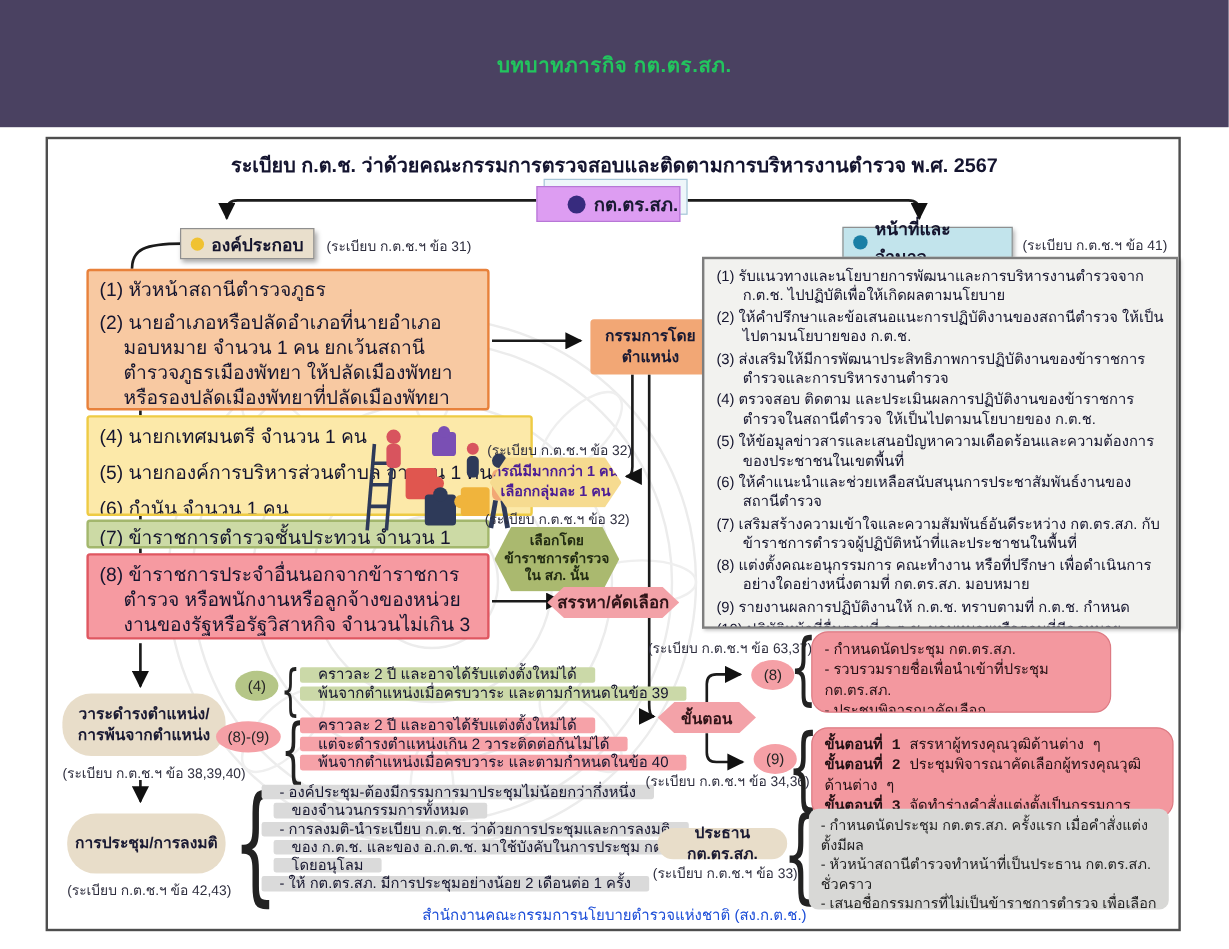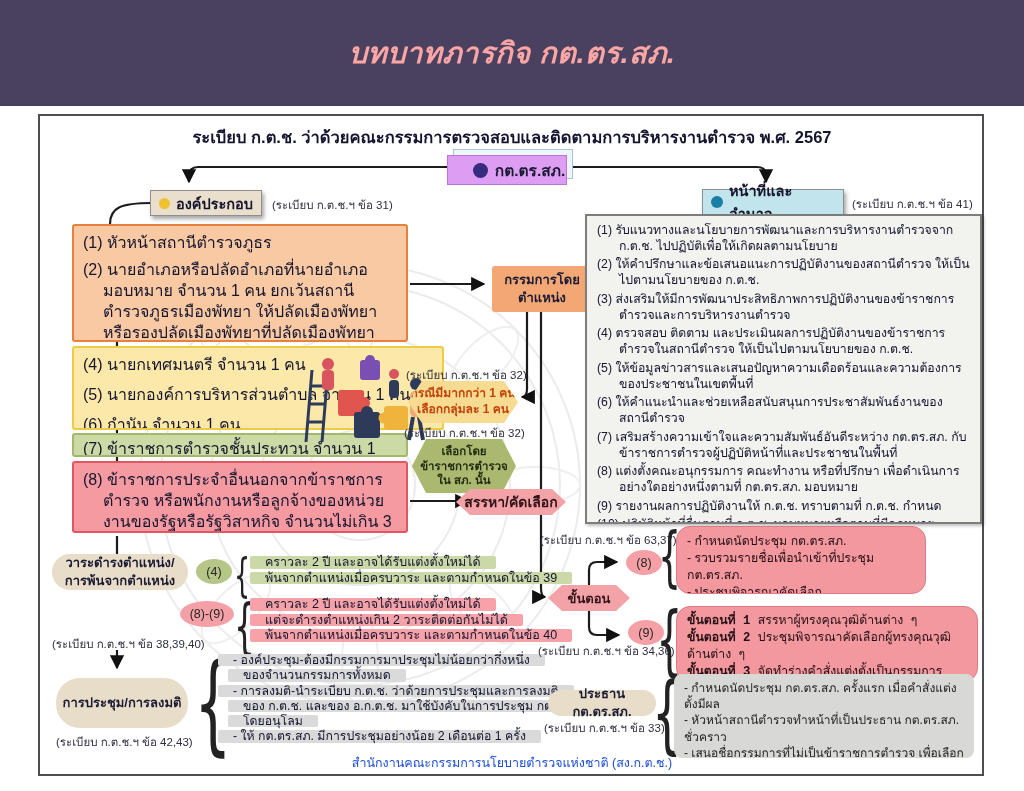--- a/index.html
+++ b/index.html
@@ -1,21 +1,21 @@
 <!DOCTYPE html>
 <html><head>
 <meta charset="utf-8">
 <style>
   html,body{margin:0;padding:0;background:#fff;}
   #canvas{position:relative;width:1024px;height:791px;overflow:hidden;
           font-family:"Liberation Sans","DejaVu Sans",sans-serif;color:#15152e;}
   .abs{position:absolute;}
   .banner{left:0;top:0;width:1024px;height:106px;background:#4a4161;
           display:flex;align-items:center;justify-content:center;}
-  .banner h1{margin:0;color:#fca5a5;font-size:29px;font-weight:700;letter-spacing:.5px;font-style:italic;}
+  .banner h1{margin:0;color:#22c55e;font-size:17px;font-weight:700;letter-spacing:.5px;}
   .frame{left:38px;top:114px;width:946px;height:662px;background:#ffffff;
          border:2px solid #4e4e4e;box-sizing:border-box;}
   .doc-title{left:60px;top:124px;width:904px;text-align:center;
              font-size:16.5px;font-weight:700;color:#14142f;}
   svg.layer{left:0;top:0;width:1024px;height:791px;pointer-events:none;}
   .ln{stroke:#1b1b1b;stroke-width:2.2;fill:none;}
   
   .node-under{left:453px;top:149px;width:120px;height:30px;background:#eef6fa;border:1px solid #a6c6d8;box-sizing:border-box;}
   .node-main{left:447px;top:155px;width:120px;height:30px;background:#dd9df2;border:1.5px solid #b777d6;
              box-sizing:border-box;display:flex;align-items:center;justify-content:center;gap:7px;
@@ -33,34 +33,34 @@
   .g2{left:72px;top:346px;width:372px;height:84px;background:#fce9a9;border:2px solid #eecb44;}
   .g2 .citem{margin-bottom:9px;}
   .g3{left:72px;top:433px;width:336px;height:24px;background:#ccdaa5;border:2px solid #a3b76d;padding-top:3px;}
   .g4{left:72px;top:461px;width:336px;height:72px;background:#f69aa1;border:2px solid #df5761;}
   
   .committee{left:492px;top:266px;width:100px;height:46px;background:#f2a775;border-radius:3px;
              display:flex;align-items:center;justify-content:center;text-align:center;
              font-weight:700;font-size:13px;line-height:1.35;color:#1a1a33;}
   .hex{clip-path:polygon(14px 0,calc(100% - 14px) 0,100% 50%,calc(100% - 14px) 100%,14px 100%,0 50%);
        display:flex;flex-direction:column;align-items:center;justify-content:center;text-align:center;
-       font-weight:700;color:#c2410c;}
+       font-weight:700;color:#4c1d95;}
   .hex-y{left:408px;top:381px;width:110px;height:42px;background:#f6db90;font-size:12px;line-height:1.3;}
   .hex-g{left:412px;top:439px;width:104px;height:54px;background:#aab96f;font-size:11.5px;line-height:1.3;color:#222b12;}
   .hex-p1{left:456px;top:489px;width:110px;height:26px;background:#f3a2a8;font-size:14px;color:#301418;}
   .hex-p2{left:548px;top:585px;width:82px;height:26px;background:#f3a2a8;font-size:13px;color:#301418;}
   
   .duties-panel{left:585px;top:214px;width:397px;height:310px;background:#f2f2ef;border:2px solid #7d7d7d;
                 box-sizing:border-box;padding:7px 10px;font-size:12.3px;line-height:1.3;overflow:hidden;
                 box-shadow:2px 2px 3px rgba(0,0,0,.25);}
   .duty{padding-left:22px;text-indent:-22px;margin-bottom:2.5px;}
   
   .pill{background:#e8ddc9;border-radius:24px;display:flex;flex-direction:column;align-items:center;
         justify-content:center;text-align:center;font-weight:700;font-size:13px;line-height:1.35;color:#1a1a33;}
-  .tenure{left:52px;top:554px;width:136px;height:36px;}
+  .tenure{left:52px;top:578px;width:136px;height:52px;}
   .meeting{left:56px;top:678px;width:132px;height:50px;}
   .chair{left:548px;top:690px;width:108px;height:26px;border-radius:13px;}
   .oval{border-radius:50%;display:flex;align-items:center;justify-content:center;
         font-size:12.5px;color:#262626;}
   .brace{color:#222;line-height:1;transform:scaleX(.55);transform-origin:left center;font-weight:400;
          font-family:"DejaVu Sans",sans-serif;}
   .hl{display:inline-block;padding:0 15px;border-radius:2px;text-align:center;}
   .hlrow{margin-bottom:3px;white-space:nowrap;}
   .hl-g{background:#cbd9a8;}
   .hl-p{background:#f6a2a8;}

